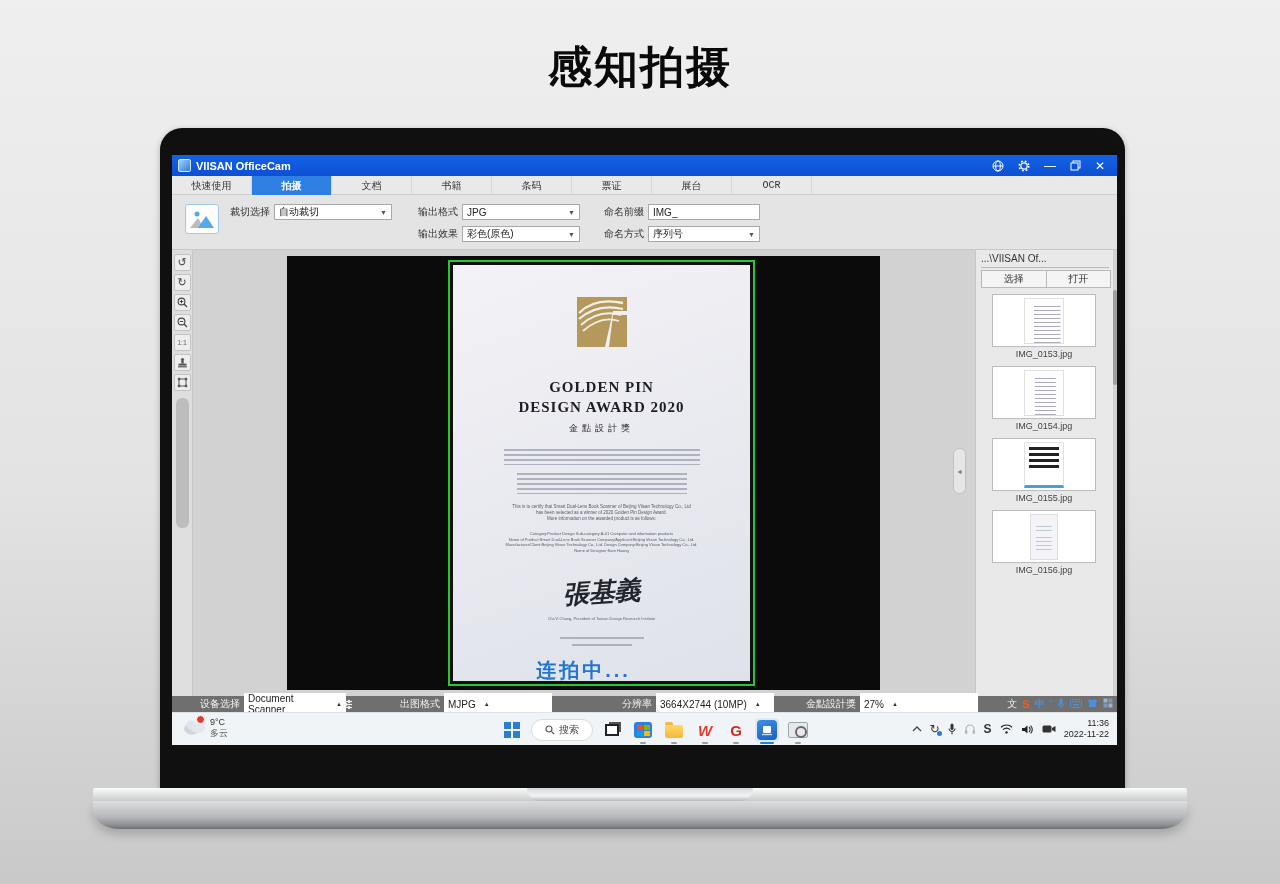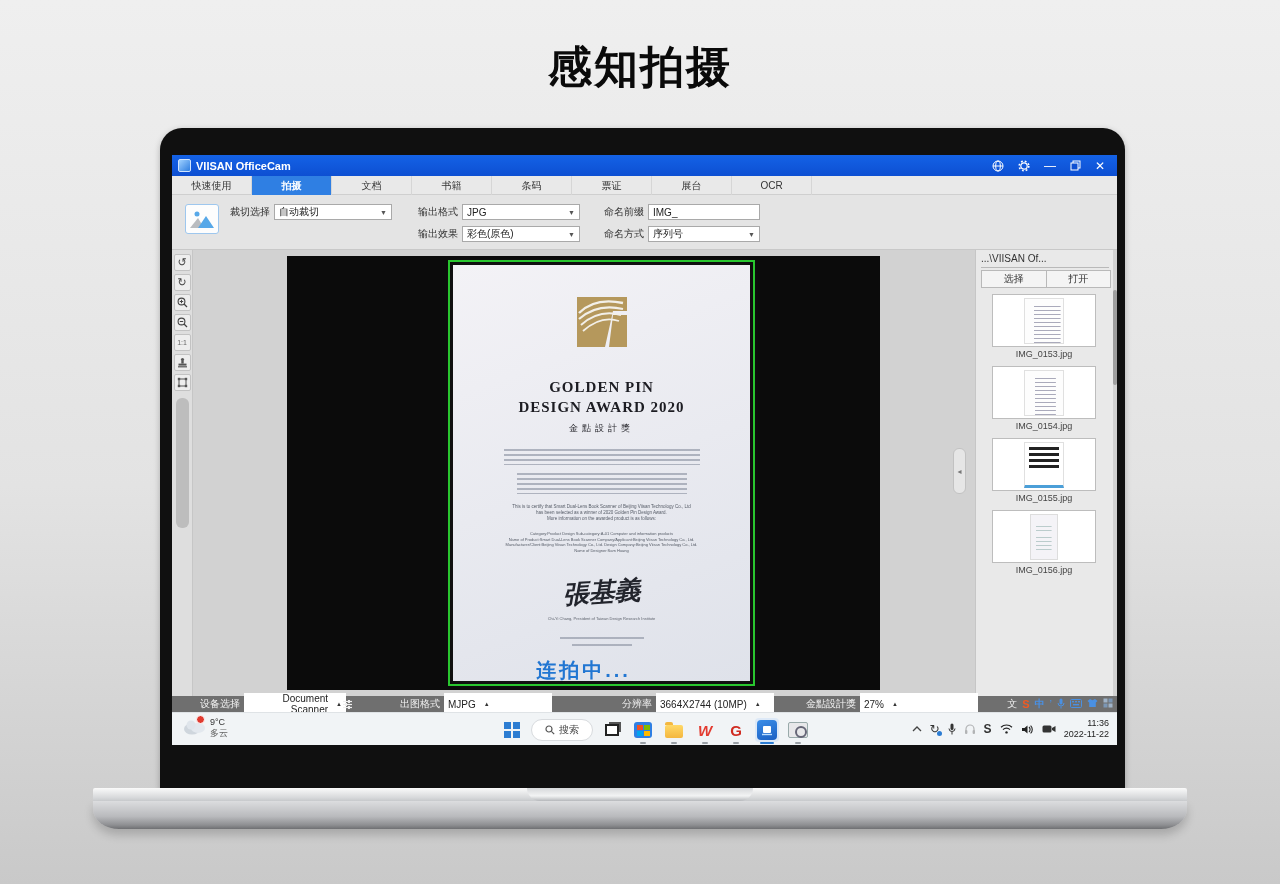--- a/index.html
+++ b/index.html
@@ -20,21 +20,21 @@
 
   
   .titlebar { position:absolute; left:0; top:0; width:945px; height:21px; background:linear-gradient(180deg,#1462e6,#0d4fd2); display:flex; align-items:center; color:#fff; }
   .titlebar .app-ico { width:13px; height:13px; margin:0 5px 0 6px; background:linear-gradient(135deg,#9fd0ff,#2f7ee0); border:1px solid #cfe4ff; border-radius:2px; }
   .titlebar .ttl { font-size:11px; font-weight:bold; }
   .win-ctrls { margin-left:auto; display:flex; align-items:center; gap:14px; padding-right:12px; }
   .win-ctrls .wc { color:#fff; font-size:12px; line-height:1; cursor:default; display:flex; align-items:center; }
 
   
   .tabbar { position:absolute; left:0; top:21px; width:945px; height:19px; background:#e9e9e9; border-bottom:1px solid #cfcfcf; display:flex; }
-  .tab { width:80px; height:19px; font-size:10px; color:#333; display:flex; align-items:center; justify-content:center; border-right:1px solid #d6d6d6; }
+  .tab { width:80px; height:19px; font-size:10px; color:#333; display:flex; align-items:center; justify-content:center; border-right:1px solid #d6d6d6;font-family:Liberation Mono, monospace; }
   .tab.active { background:#2f7fe3; color:#fff; font-weight:bold; }
 
   
   .toolbar { position:absolute; left:0; top:40px; width:945px; height:55px; background:#e4e4e4; border-bottom:1px solid #c8c8c8; }
   .tb-imgbox { position:absolute; left:13px; top:9px; width:34px; height:30px; background:#fdfdfd; border:1px solid #9ec7ee; border-radius:3px; display:flex; align-items:center; justify-content:center; }
   .tb-field { position:absolute; display:flex; align-items:center; font-size:10px; color:#333; }
   .tb-field .lbl { margin-right:4px; white-space:nowrap;text-align:center; }
   .selbox { background:#fff; border:1px solid #a9a9a9; height:16px; display:flex; align-items:center; font-size:10px; color:#222; padding:0 4px; position:relative; }
   .selbox .car { margin-left:auto; font-size:7px; color:#555; padding-left:6px; }
   .stop-btn { position:absolute; left:812px; top:6px; width:127px; height:44px; background:#1157db; border-radius:4px; color:#fff; font-size:12px; display:flex; align-items:center; justify-content:center; gap:6px; box-shadow:0 1px 2px rgba(0,0,0,.3); }
@@ -80,21 +80,21 @@
   .md-2 { background:#fdfdfd repeating-linear-gradient(180deg,transparent 0 3px,#aab 3px 4px); background-size:55% 100%; background-position:60% 4px; background-repeat:no-repeat; }
   .md-3 { background:#fff repeating-linear-gradient(180deg,#222 0 3px,transparent 3px 6px); background-size:80% 55%; background-position:50% 4px; background-repeat:no-repeat; border-bottom:3px solid #4b9fd8; }
   .md-4 { width:28px; height:46px; background:#f4f3f7 repeating-linear-gradient(180deg,transparent 0 3px,#bcc 3px 3.8px); background-size:60% 70%; background-position:50% 8px; background-repeat:no-repeat; border:1px solid #ddd; }
   .md-5 { width:30px; height:44px; background:#e8e9ee repeating-linear-gradient(180deg,transparent 0 3px,#99a 3px 3.8px); background-size:65% 75%; background-position:50% 6px; background-repeat:no-repeat; border:1px solid #777; }
   .sp-scroll { position:absolute; right:0; top:0; width:4px; height:446px; background:#d2d2d2; }
   .sp-scroll .th { position:absolute; top:40px; left:0; width:4px; height:95px; background:#9f9f9f; border-radius:2px; }
 
   
   .statusbar { position:absolute; left:0; top:541px; width:945px; height:16px; background:#6f6f6f; color:#f2f2f2; font-size:10px; }
   .sb-item { position:absolute; top:0; height:16px; display:flex; align-items:center; }
-  .sb-box { background:#fff; color:#222; height:13px; display:flex; align-items:center; padding:11px 4px; margin-left:4px; font-size:10px;text-align:right; }
+  .sb-box { background:#fff; color:#222; height:13px; display:flex; align-items:center; padding:11px 4px; margin-left:4px; font-size:10px; }
   .sb-box .car { font-size:6px; color:#333; margin-left:8px; }
   .ime { position:absolute; right:2px; top:0; height:16px; display:flex; align-items:center; gap:5px; padding-right:2px; }
   .ime .g { font-size:11px; line-height:1; }
 
   
   .taskbar { position:absolute; left:0; top:557px; width:945px; height:33px; background:#f1f4f6; border-top:1px solid #dfe3e6; }
   .weather { position:absolute; left:10px; top:4px; display:flex; align-items:center; gap:4px; }
   .weather .wtxt { font-size:9px; color:#333; line-height:11px; }
   .w-badge { position:absolute; left:14px; top:-3px; width:9px; height:9px; background:#e03a2f; border-radius:50%; border:1px solid #fff; }
   .centerbar { position:absolute; left:328px; top:4px; height:26px; display:flex; align-items:center; gap:7px; }

